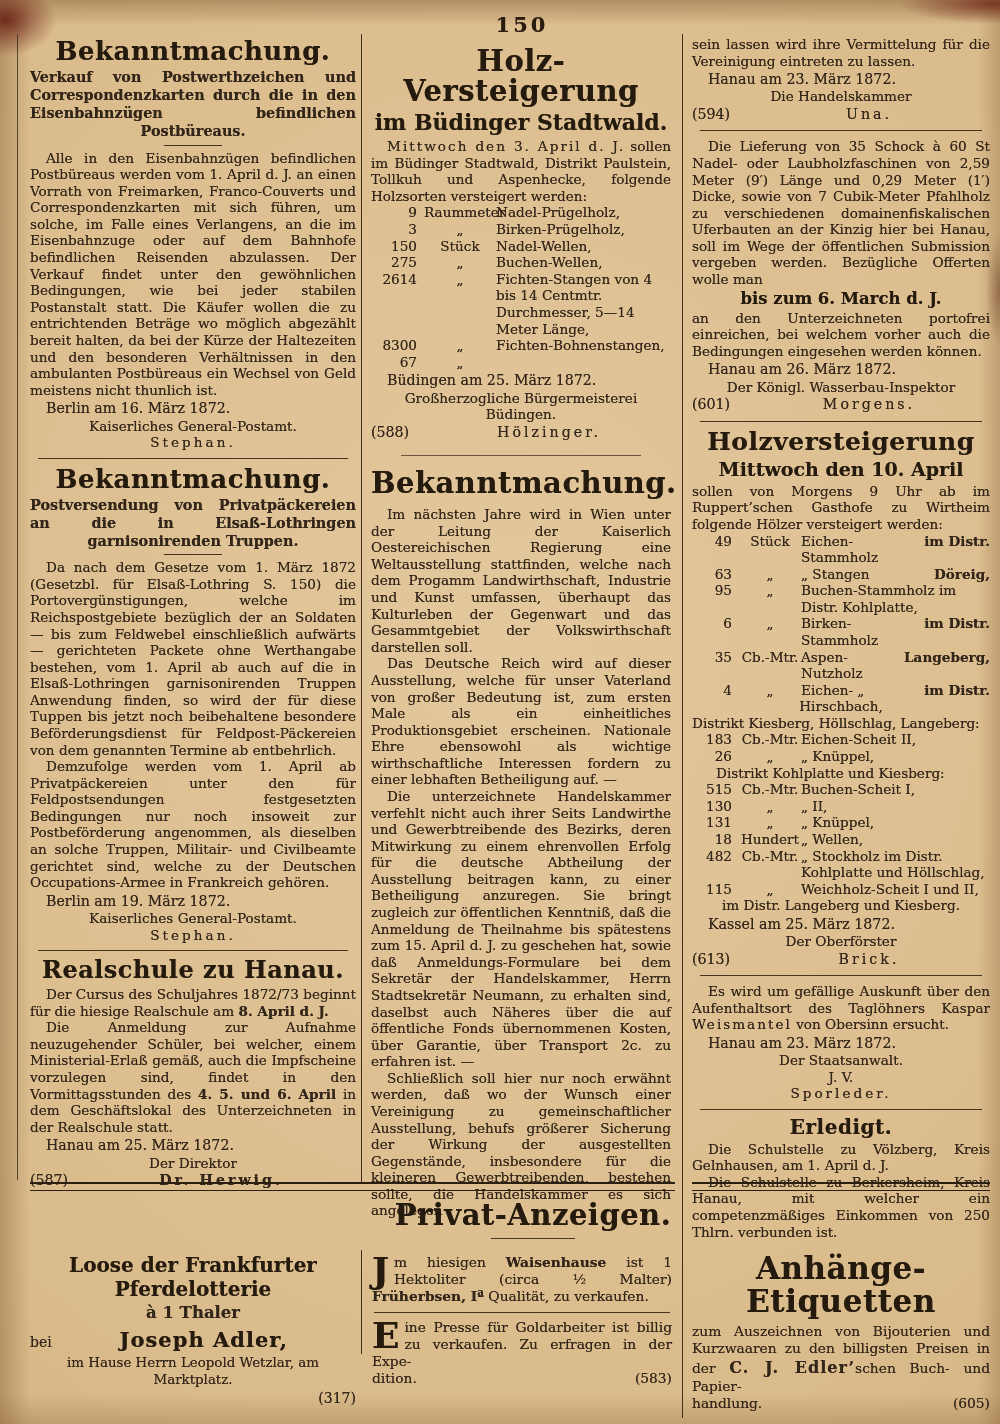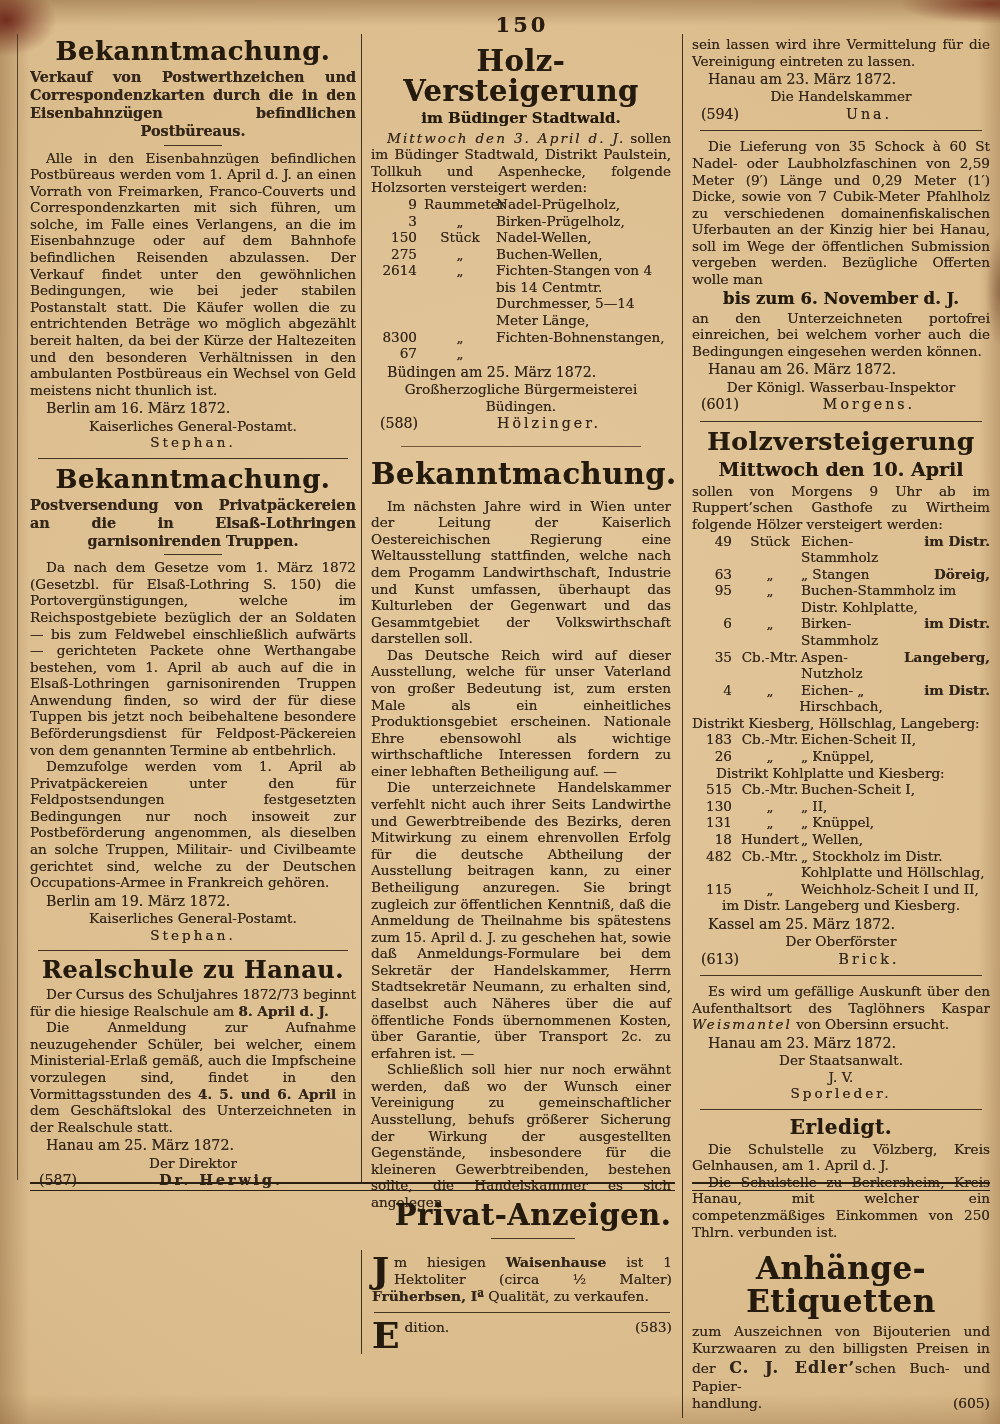--- a/index.html
+++ b/index.html
@@ -24,44 +24,44 @@
   #vr1{left:361px;top:34px;height:1148px;}
   #vr2{left:682px;top:34px;height:1384px;}
   #vr3{left:361px;top:1250px;height:104px;}
   .col{position:absolute;font-size:13.6px;line-height:1.22;text-align:justify;color:#32251a;}
   #col1{left:30px;top:36px;width:326px;}
   #col2{left:371px;top:44px;width:300px;}
   #col3{left:692px;top:36px;width:298px;}
   .h1{font-size:26px;font-weight:bold;text-align:center;letter-spacing:.5px;
       line-height:1.04;margin:2px 0 3px;text-indent:0;color:#241a0e;}
   .h1.xl{font-size:29px;}
-  .h2{font-size:15px;font-weight:bold;text-align:center;margin:0 0 2px;text-indent:0;color:#241a0e;}
+  .h2{font-size:22px;font-weight:bold;text-align:center;margin:0 0 2px;text-indent:0;color:#241a0e;}
   .sub{font-weight:bold;font-size:14.4px;line-height:1.26;text-align:justify;
        text-align-last:center;margin:1px 0 2px;text-indent:0;}
   .p{text-indent:16px;margin:0;}
   .p.noind{text-indent:0;}
   .date{text-indent:16px;margin-top:2px;font-size:14.2px;}
   .center{text-align:center;text-align-last:center;text-indent:0;}
   .name-sp{letter-spacing:3px;}
   .sigrow{display:flex;text-indent:0;margin-top:1px;font-size:14.2px;}
-  .sigrow .num{min-width:56px;text-align:center;}
+  .sigrow .num{min-width:56px;text-align:left;}
   .sigrow .nm{flex:1;text-align:center;letter-spacing:3px;}
   .sep{border:0;border-top:1.4px solid #43331f;margin:7px 8px;}
   .sep.short{width:58px;margin:4px auto;}
   .sep.faint{opacity:.75;}
   .row{display:flex;text-indent:0;}
   .row .q{width:46px;text-align:right;padding-right:7px;flex:none;}
   .row .u{width:72px;text-align:center;flex:none;}
   .row .d{flex:1;text-align:left;}
   .row .n{flex:none;text-align:right;padding-left:4px;font-weight:bold;}
   #col3 .row .q{width:40px;}
   #col3 .row .u{width:62px;}
   .cont{text-indent:0;text-align:center;}
   .bold{font-weight:bold;}
-  .sp2{letter-spacing:2px;font-style:italic;}
+  .sp2{letter-spacing:2px;}
   .hl{font-weight:bold;font-size:16.5px;text-align:center;text-indent:0;margin:1px 0;color:#241a0e;}
   .thick{position:absolute;height:6px;border-top:2.6px solid #2b1f12;border-bottom:1.8px solid #2b1f12;}
   #thick1{left:30px;top:1182px;width:645px;}
   #thick2{left:692px;top:1182px;width:298px;}
   #privat{position:absolute;left:382px;top:1198px;width:302px;text-align:center;}
   #privat .t{font-size:29px;font-weight:bold;letter-spacing:.5px;color:#241a0e;}
   #privat .r{width:84px;border:0;border-top:1.6px solid #4a3820;margin:6px auto 0;}
   .ad{position:absolute;font-size:13.8px;line-height:1.25;color:#32251a;}
   #ad1{left:30px;top:1254px;width:326px;text-align:center;}
   #ad1 .l1{font-size:20px;font-weight:bold;line-height:1.18;color:#241a0e;}
@@ -187,21 +187,21 @@
       <div class="date">Hanau am 23. März 1872.</div>
       <div class="center">Die Handelskammer</div>
       <div class="sigrow">
         <span class="num">(594)</span>
         <span class="nm">Una.</span>
       </div>
     </div>
     <div class="sep"></div>
     <div>
       <p class="p">Die Lieferung von 35 Schock à 60 St Nadel- oder Laubholzfaschinen von 2,59 Meter (9′) Länge und 0,29 Meter (1′) Dicke, sowie von 7 Cubik-Meter Pfahlholz zu verschiedenen domainenfiskalischen Uferbauten an der Kinzig hier bei Hanau, soll im Wege der öffentlichen Submission vergeben werden. Bezügliche Offerten wolle man</p>
-      <div class="hl">bis zum 6. November d. J.</div>
+      <div class="hl">bis zum 6. March d. J.</div>
       <p class="p noind">an den Unterzeichneten portofrei einreichen, bei welchem vorher auch die Bedingungen eingesehen werden können.</p>
       <div class="date">Hanau am 26. März 1872.</div>
       <div class="center">Der Königl. Wasserbau-Inspektor</div>
       <div class="sigrow">
         <span class="num">(601)</span>
         <span class="nm">Morgens.</span>
       </div>
     </div>
     <div class="sep"></div>
     <div>
@@ -311,28 +311,39 @@
   </div>
 
   <div class="thick" id="thick1"></div>
   <div class="thick" id="thick2"></div>
 
   <div id="privat" class="ink">
     <div class="t">Privat-Anzeigen.</div>
     <div class="r"></div>
   </div>
 
+  <div class="ad ink" id="ad1">
+    <div class="l1">Loose der Frankfurter</div>
+    <div class="l1">Pferdelotterie</div>
+    <div class="l3">à 1 Thaler</div>
+    <div class="l4">
+      <span class="bei">bei</span>
+      <span class="jn">Joseph Adler,</span>
+    </div>
+    <div class="l5">im Hause Herrn Leopold Wetzlar, am Marktplatz.</div>
+    <div class="l6">(317)</div>
+  </div>
 
   <div class="ad ink" id="ad2">
     <div>
       <span class="dropcap">J</span><span>m hiesigen </span><span class="bold">Waisenhause</span><span> ist 1 Hektoliter (circa ½ Malter) </span><span class="bold">Früherbsen, Iª</span><span> Qualität, zu verkaufen.</span>
     </div>
     <div class="sep" style="margin:6px 2px;"></div>
     <div>
-      <span class="dropcap">E</span>
+      <span class="dropcap">E</span><span>ine Presse für Goldarbeiter ist billig zu verkaufen. Zu erfragen in der Expe-</span>
       <div class="tailrow">
         <span>dition.</span>
         <span>(583)</span>
       </div>
     </div>
   </div>
 
   <div class="ad ink" id="ad3">
     <div class="t">Anhänge-Etiquetten</div>
     <div>

